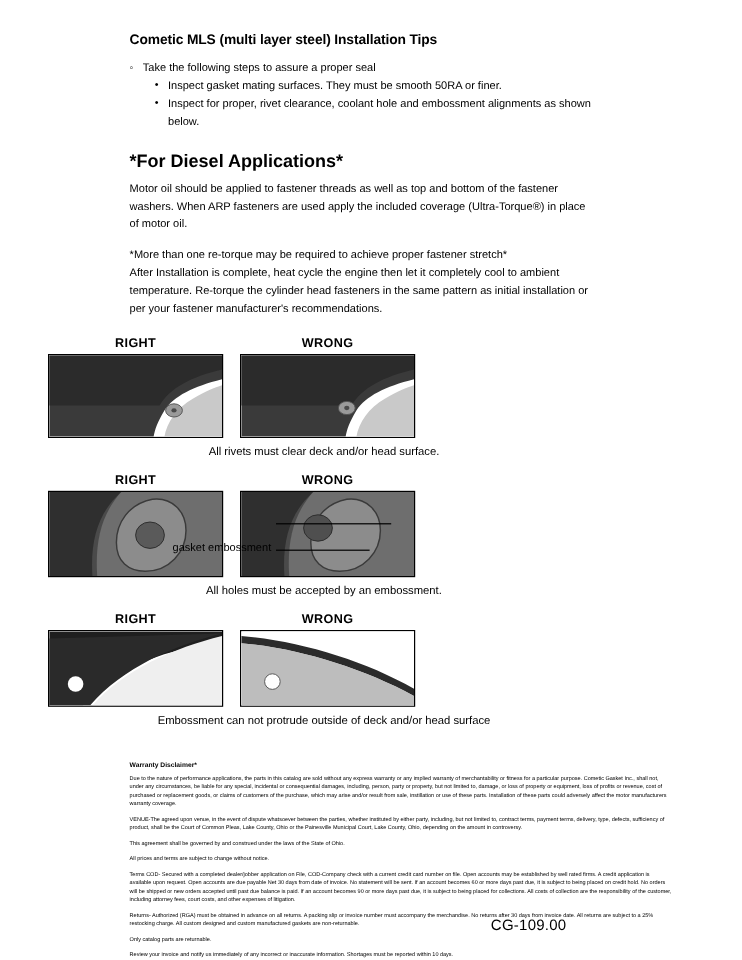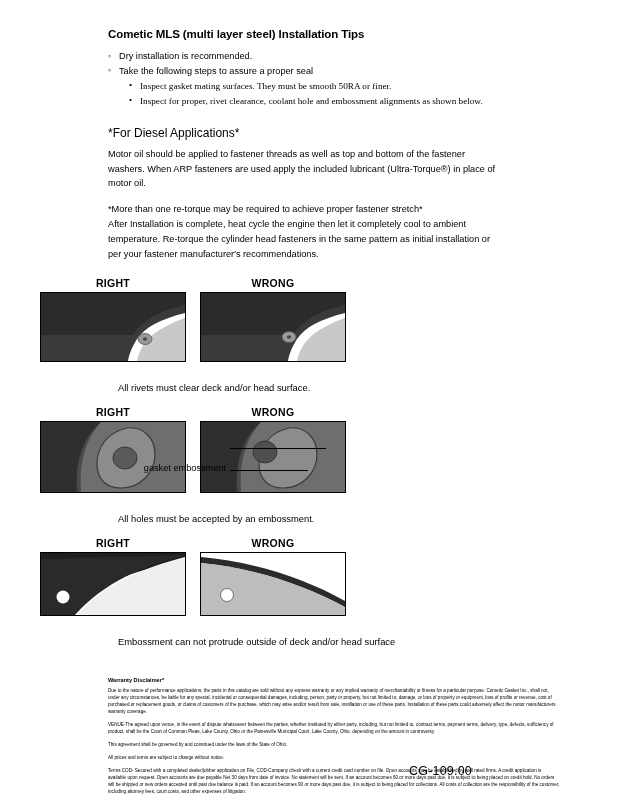--- a/index.html
+++ b/index.html
@@ -49,32 +49,31 @@
   ul.sub {
     list-style: none;
     margin: 0 0 0 10px;
     padding: 0;
     font-size: 9.2px;
     line-height: 1.62;
   }
   ul.sub > li {
     position: relative;
     padding-left: 11px;
-    font-family: Liberation Serif, serif;
   }
   ul.sub > li::before {
     content: "\2022";
     position: absolute;
     left: 0;
     top: -0.5px;
     font-size: 9px;
   }
   h2.subhead {
-    font-size: 12px;
-    font-weight: normal;
+    font-size: 15px;
+    font-weight: bold;
     margin: 17px 0 7px 68px;
   }
   p.para {
     font-size: 9.2px;
     line-height: 1.62;
     margin: 0 0 11px 68px;
     max-width: 440px;
   }
   p.para.last {
     margin-bottom: 0;
@@ -103,22 +102,22 @@
   .figbox {
     width: 146px;
     border: 1px solid #000;
     box-sizing: border-box;
     background: #ffffff;
     overflow: hidden;
   }
   .figbox svg { display: block; }
   .figcaption {
     font-size: 9.4px;
-    margin: 20px 0 0 0;
-    text-align: left;
+    margin: 5px 0 0 0;
+    text-align: center;
     padding-left: 2px;
   }
   .capwrap {
     display: flex;
     justify-content: center;
   }
   .capinner {
     width: 306px;
   }
   .rowspace { margin-top: 13px; }
@@ -171,33 +170,32 @@
   }
 </style>
 </head>
 <body>
 
 <div class="page">
 
   <h1 class="title">Cometic MLS (multi layer steel) Installation Tips</h1>
 
   <ul class="bullets">
-    <li>Dry installation is recommended.</li>
     <li>
       <span>Take the following steps to assure a proper seal</span>
       <ul class="sub">
         <li>Inspect gasket mating surfaces.  They must be smooth 50RA or finer.</li>
         <li>Inspect for proper, rivet clearance, coolant hole and embossment alignments as shown below.</li>
       </ul>
     </li>
   </ul>
 
   <h2 class="subhead">*For Diesel Applications*</h2>
 
-  <p class="para">Motor oil should be applied to fastener threads as well as top and bottom of the fastener washers. When ARP fasteners are used apply the included lubricant (Ultra-Torque®) in place of motor oil.</p>
+  <p class="para">Motor oil should be applied to fastener threads as well as top and bottom of the fastener washers. When ARP fasteners are used apply the included coverage (Ultra-Torque®) in place of motor oil.</p>
   <p class="para last">*More than one re-torque may be required to achieve proper fastener stretch*</p>
   <p class="para">After Installation is complete, heat cycle the engine then let it completely cool to ambient temperature. Re-torque the cylinder head fasteners in the same pattern as initial installation or per your fastener manufacturer's recommendations.</p>
 
   <div class="figures">
 
     <div class="figrow">
       <div class="figcol">
         <div class="figlabel">RIGHT</div>
         <div class="figbox">
           <svg width="144" height="68" viewBox="0 0 144 68">

